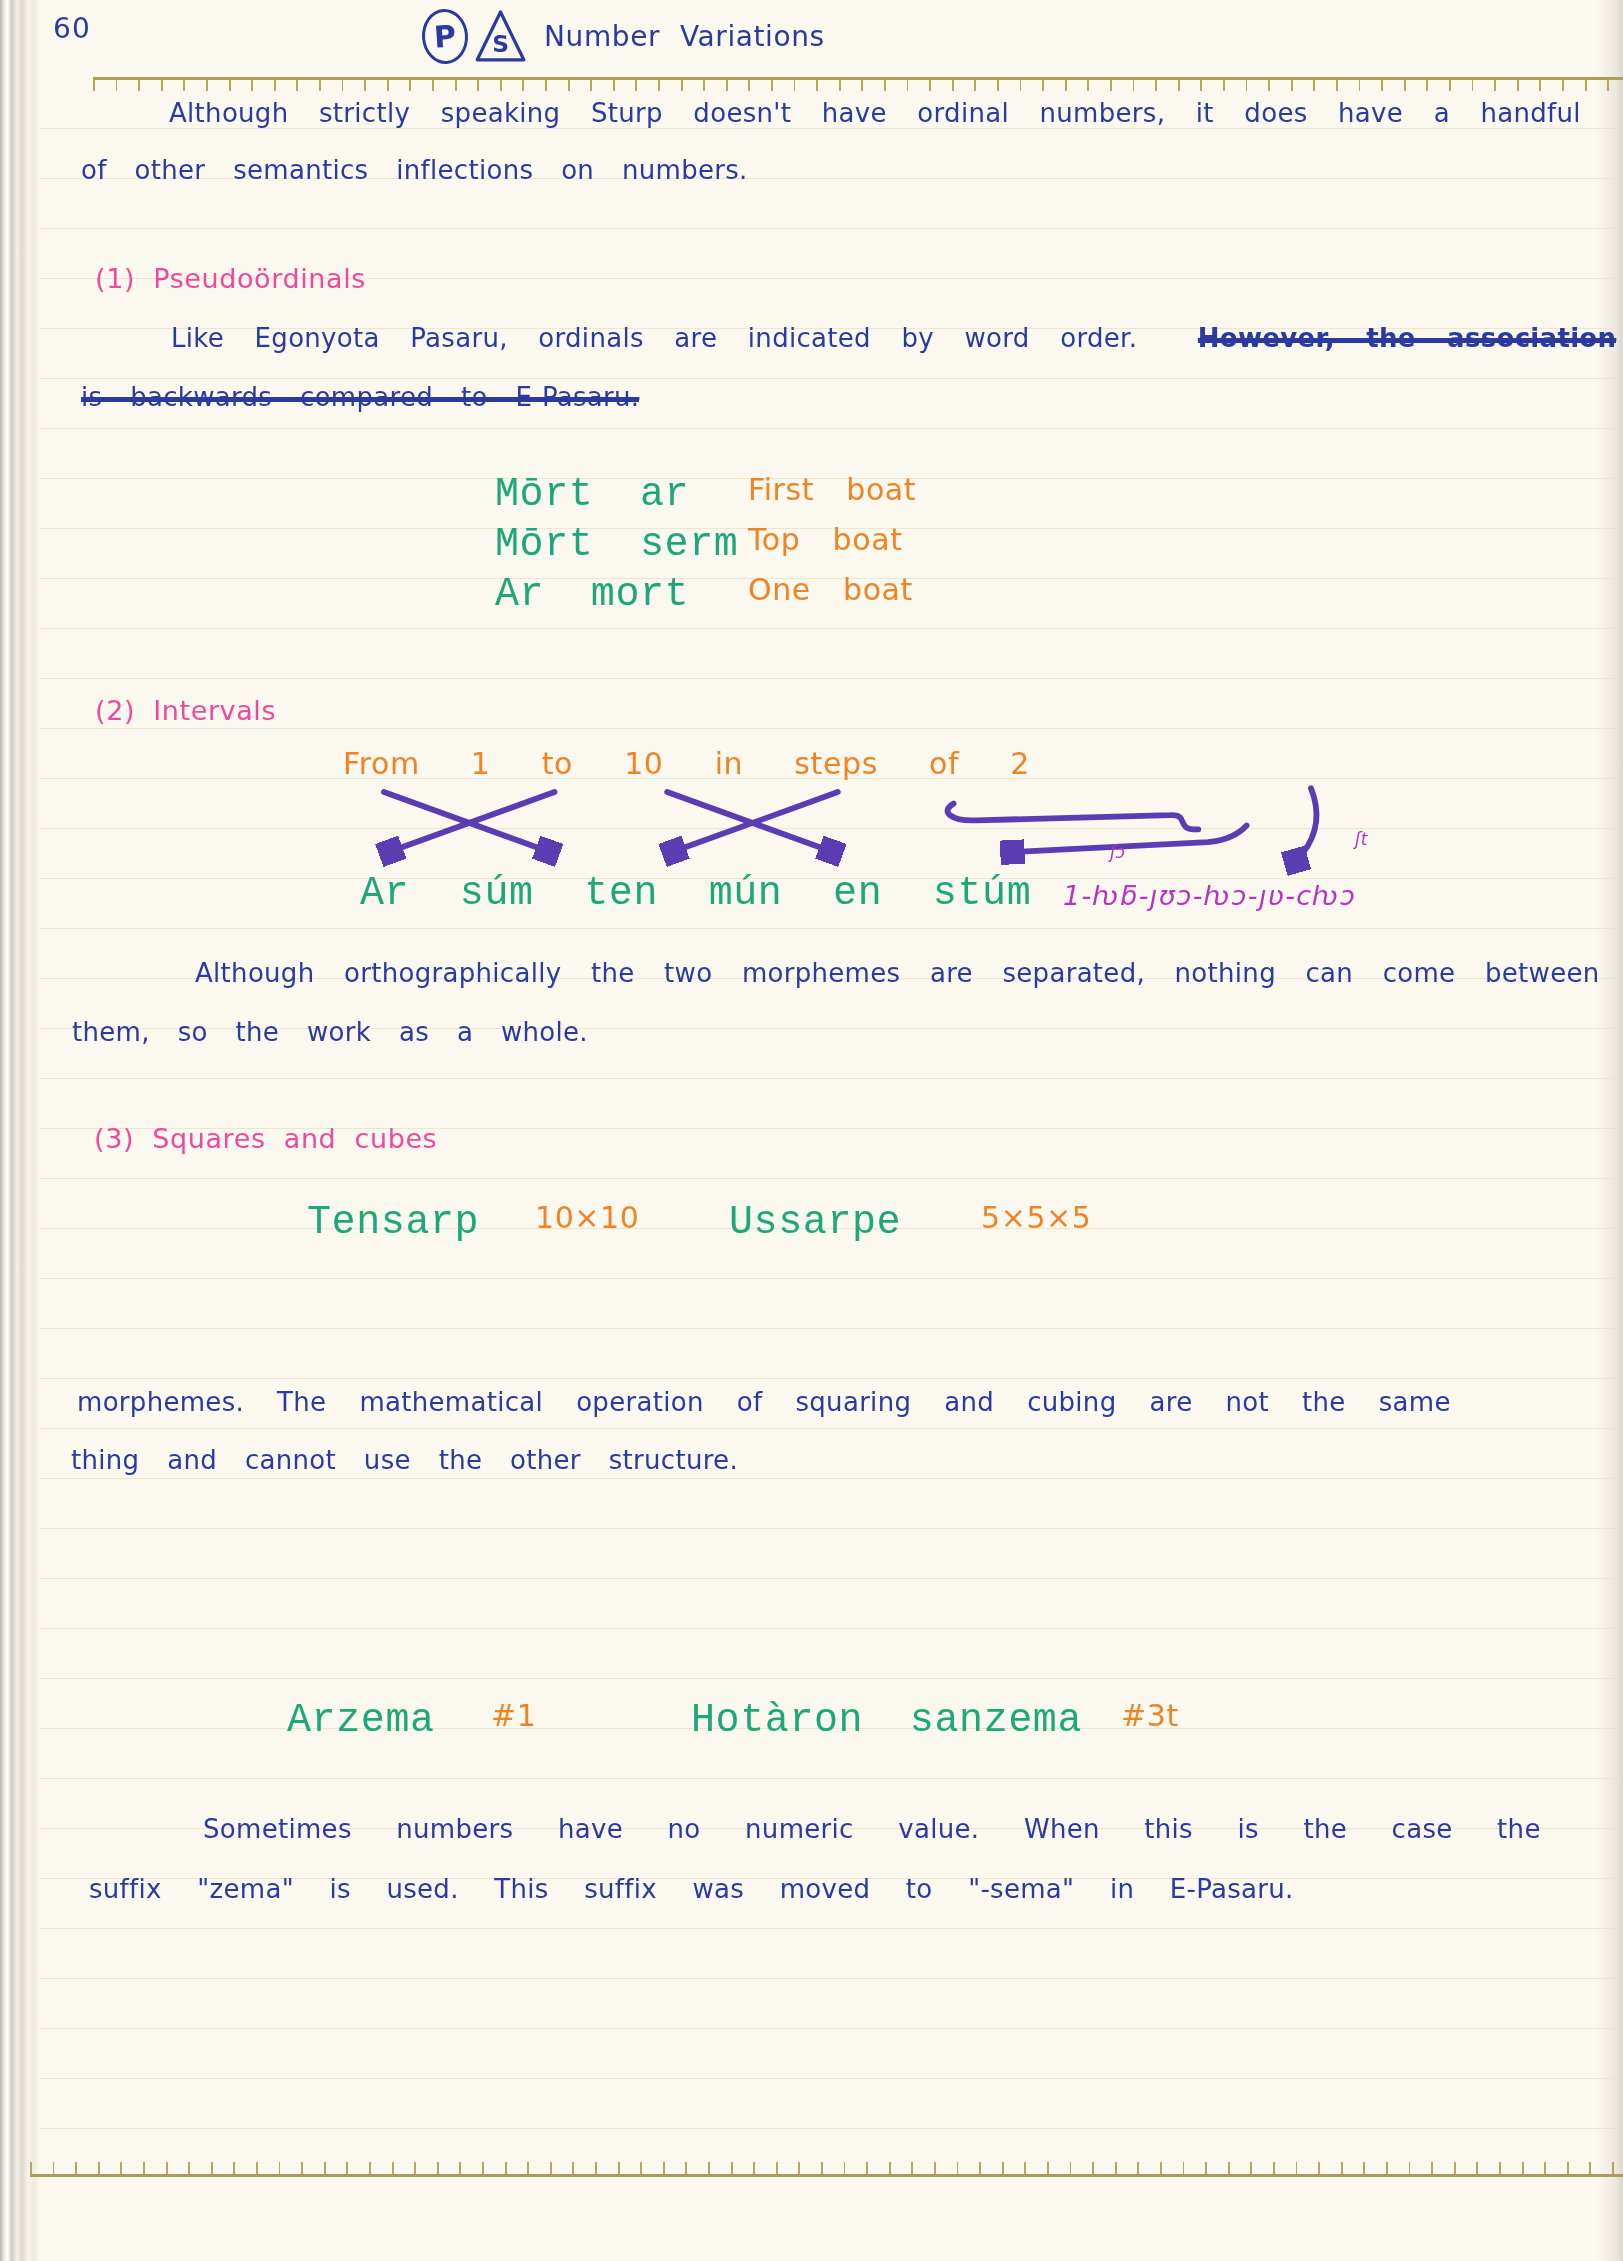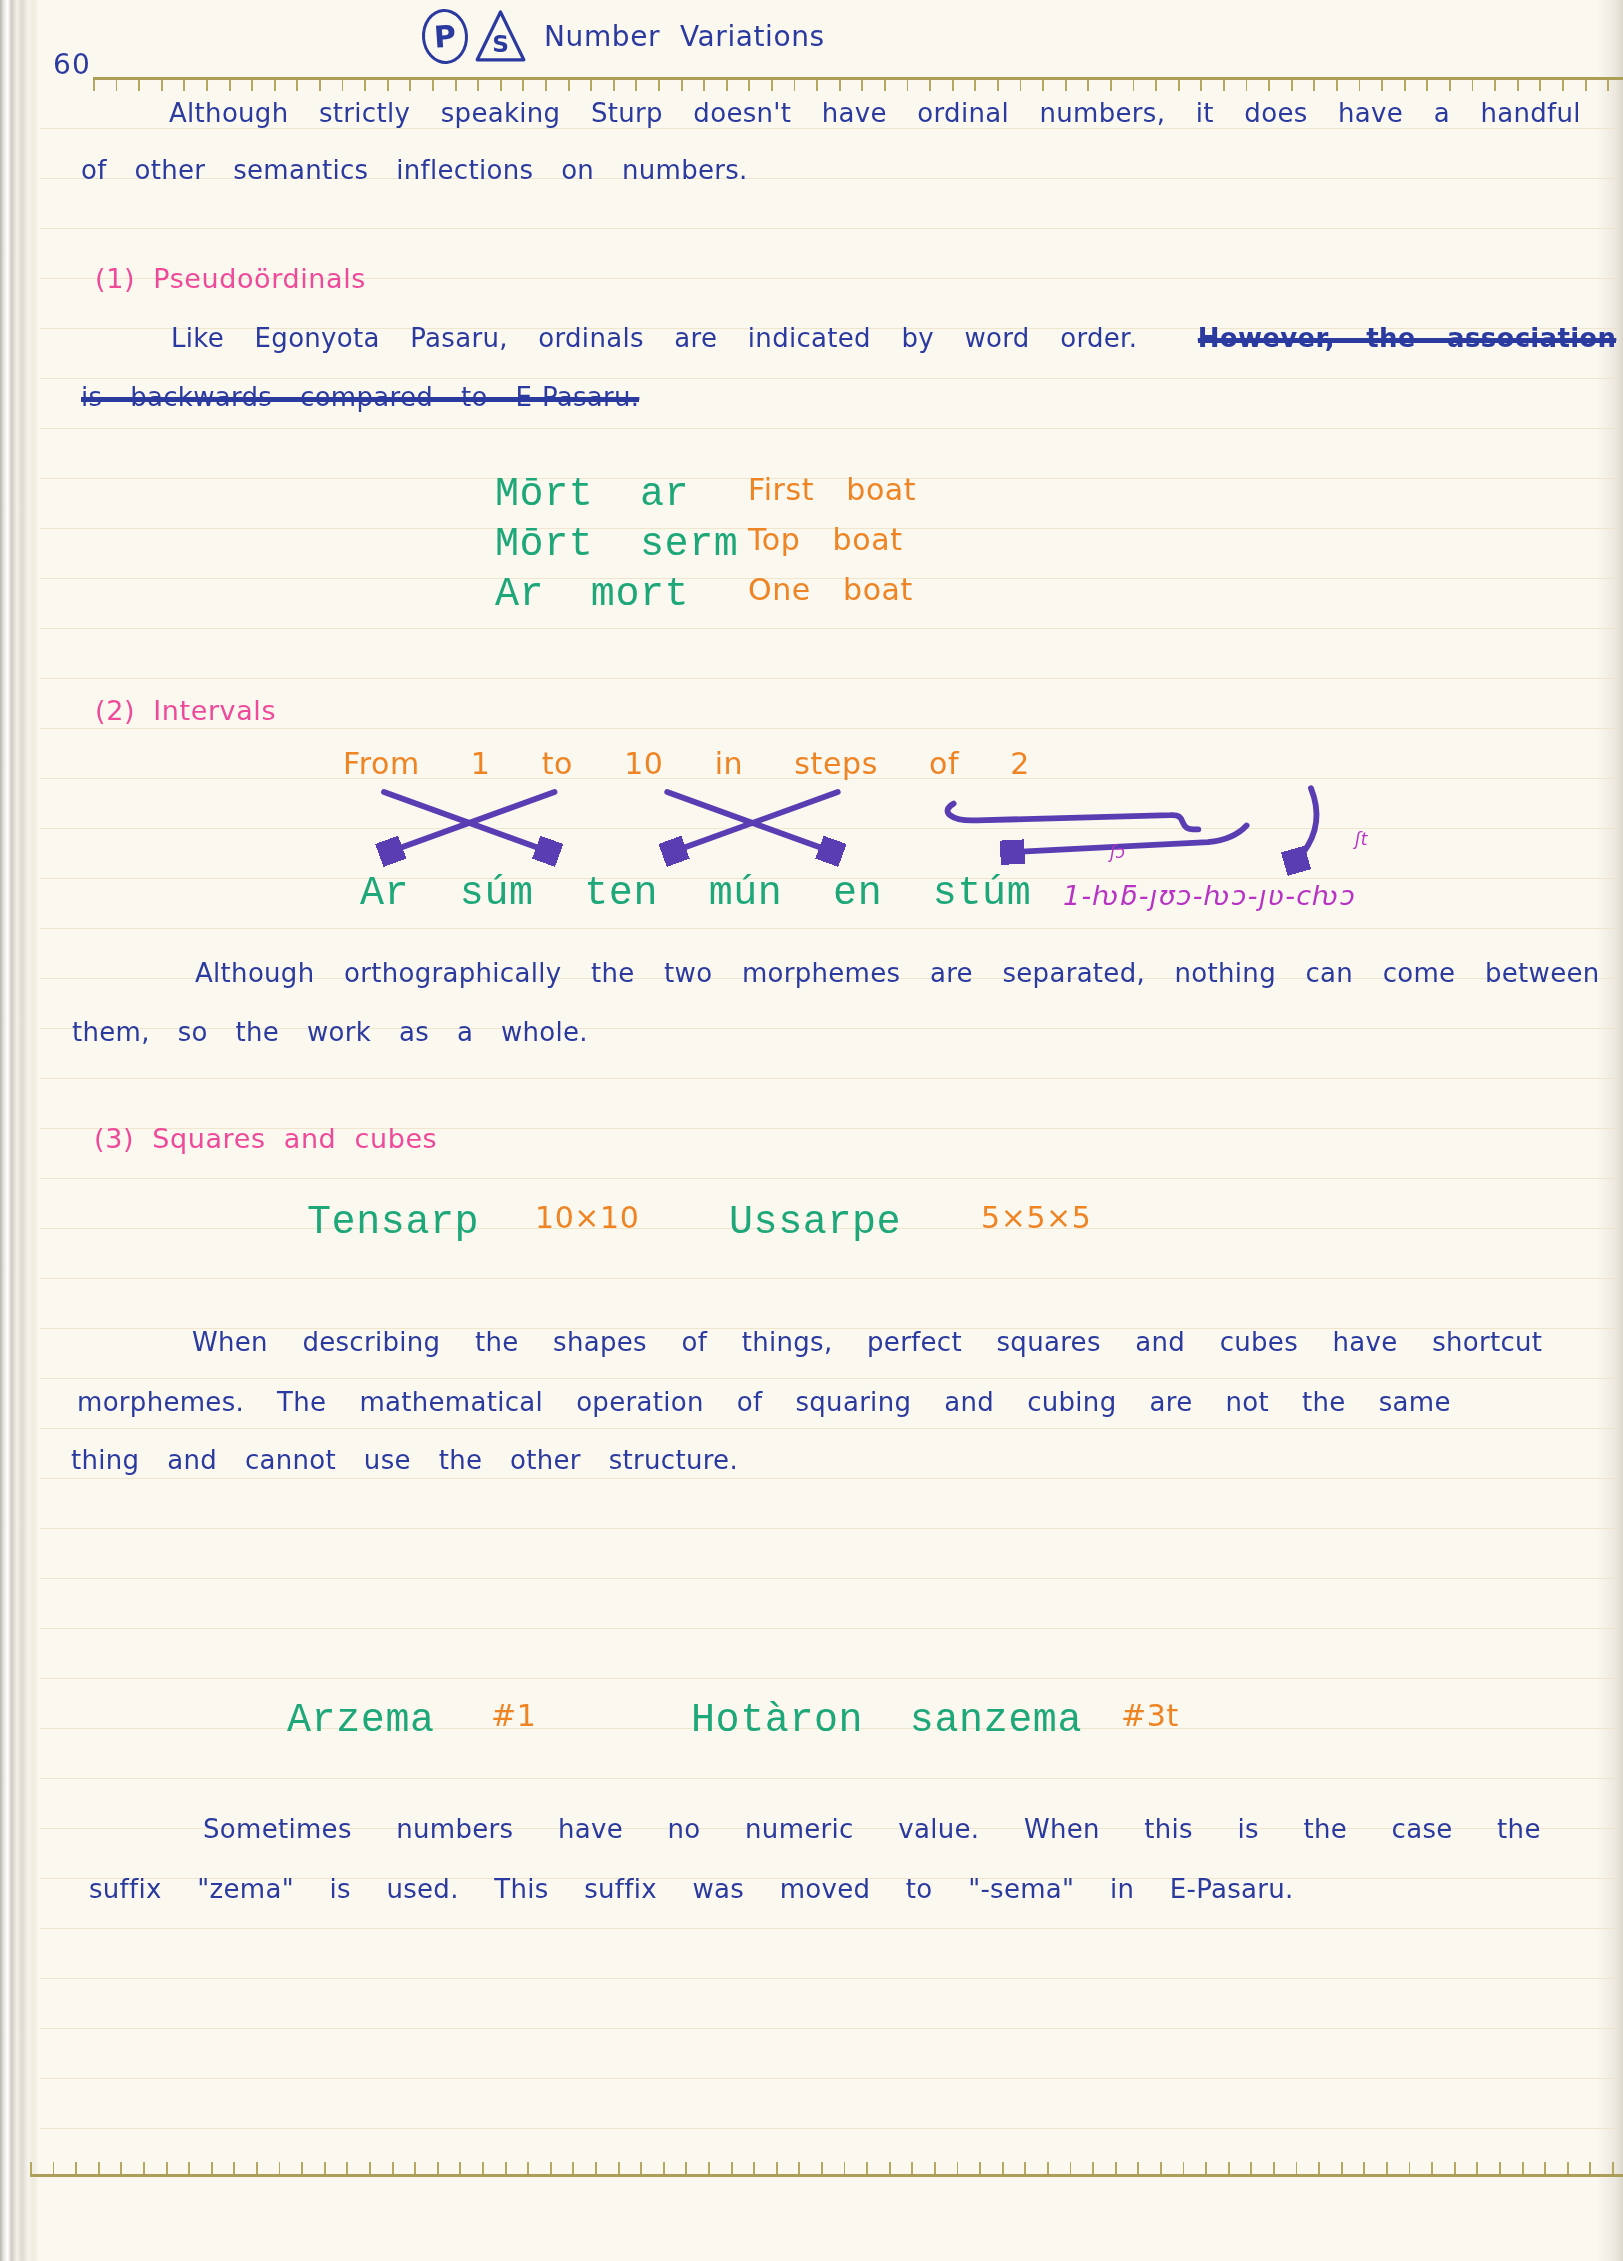--- a/index.html
+++ b/index.html
@@ -30,21 +30,21 @@
   .abs{position:absolute;white-space:nowrap;}
   .t-blue{color:var(--ink-blue);font-size:26px;word-spacing:19.3px;letter-spacing:0.3px;}
   .t-pink{color:var(--heading-pink);font-size:27px;word-spacing:9px;letter-spacing:0.6px;}
   .t-green{color:var(--conlang-green);font-size:40px;word-spacing:22px;letter-spacing:0.6px;font-family:Liberation Mono, monospace;}
   .t-orange{color:var(--english-orange);font-size:30px;word-spacing:22px;letter-spacing:0.6px;}
   .t-script{color:var(--conscript-magenta);font-size:27px;letter-spacing:1.3px;font-style:italic;}
   .t-script-small{color:var(--conscript-magenta);font-size:17px;font-style:italic;}
   .struck{text-decoration:line-through;text-decoration-thickness:2.6px;
     background:linear-gradient(to bottom,transparent 60%,currentColor 60%,currentColor 67%,transparent 67%);}
 
-  .pageno{font-size:28px;color:var(--ink-blue);letter-spacing:1.3px;margin-top:36px;}
+  .pageno{font-size:28px;color:var(--ink-blue);letter-spacing:1.3px;}
   .title-wrap{display:flex;align-items:center;gap:6.4px;}
   .badge-p{display:inline-flex;align-items:center;justify-content:center;
     width:40px;height:49px;border:3.2px solid var(--ink-blue);border-radius:50%;
     color:var(--ink-blue);font-size:30px;font-weight:bold;transform:rotate(-4deg);}
   .title-text{color:var(--ink-blue);font-size:28px;letter-spacing:0.6px;word-spacing:10.3px;margin-left:10.3px;}
 
   .ex-table .row{display:flex;height:50px;align-items:flex-start;}
   .ex-table .c1{width:253px;}
 
   svg.deco{position:absolute;}
@@ -127,21 +127,20 @@
 
   <div class="abs t-blue" style="left:195px;top:958px;word-spacing:21px;">Although orthographically the two morphemes are separated, nothing can come between</div>
   <div class="abs t-blue" style="left:72px;top:1017px;">them, so the work as a whole.</div>
 
   <div class="abs t-pink" style="left:94px;top:1123px;">(3) Squares and cubes</div>
   <div class="abs t-green" style="left:307px;top:1200px;">Tensarp</div>
   <div class="abs t-orange" style="left:535px;top:1200px;">10×10</div>
   <div class="abs t-green" style="left:729px;top:1200px;">Ussarpe</div>
   <div class="abs t-orange" style="left:981px;top:1200px;">5×5×5</div>
 
-  <div class="abs t-blue" style="left:192px;top:1327px;word-spacing:26px;">When describing the shapes of things, perfect squares and cubes have shortcut</div>
   <div class="abs t-blue" style="left:77px;top:1387px;word-spacing:24.5px;">morphemes. The mathematical operation of squaring and cubing are not the same</div>
   <div class="abs t-blue" style="left:71px;top:1445px;">thing and cannot use the other structure.</div>
 
   <div class="abs t-green" style="left:287px;top:1698px;">Arzema</div>
   <div class="abs t-orange" style="left:491px;top:1698px;">#1</div>
   <div class="abs t-green" style="left:691px;top:1698px;">Hotàron sanzema</div>
   <div class="abs t-orange" style="left:1121px;top:1698px;">#3t</div>
 
   <div class="abs t-blue" style="left:203px;top:1814px;word-spacing:36px;">Sometimes numbers have no numeric value. When this is the case the</div>
   <div class="abs t-blue" style="left:89px;top:1874px;word-spacing:27px;">suffix "zema" is used. This suffix was moved to "-sema" in E-Pasaru.</div>

